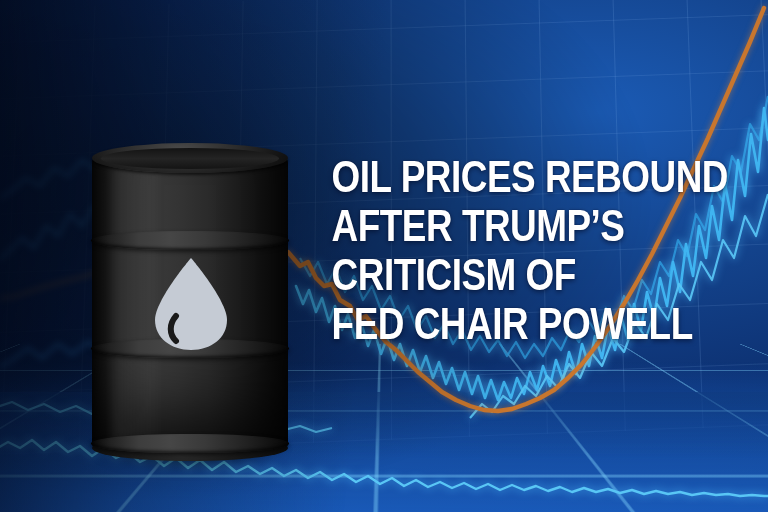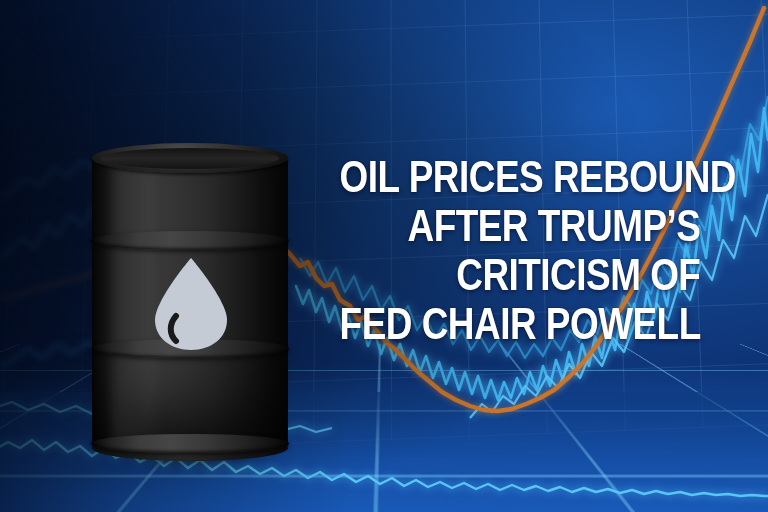--- a/index.html
+++ b/index.html
@@ -121,22 +121,22 @@
     background:linear-gradient(90deg, rgba(255,255,255,0.065) 0%, rgba(255,255,255,0.0) 100%);
     filter:blur(5px);
   }
   .droplet{
     position:absolute;left:57px;top:113px;width:84px;height:96px;
   }
 
   
   .headline{
     position:absolute;
-    left:300px;top:152px;width:440px;
-    text-align:right;
+    left:292px;top:152px;width:440px;
+    text-align:left;
     color:#ffffff;
   }
   .hl-line{
     display:block;
     font-family:"Liberation Sans","DejaVu Sans",sans-serif;
     font-weight:700;
     font-size:45px;
     line-height:49px;
     letter-spacing:-0.6px;
     transform:scaleX(.82);

